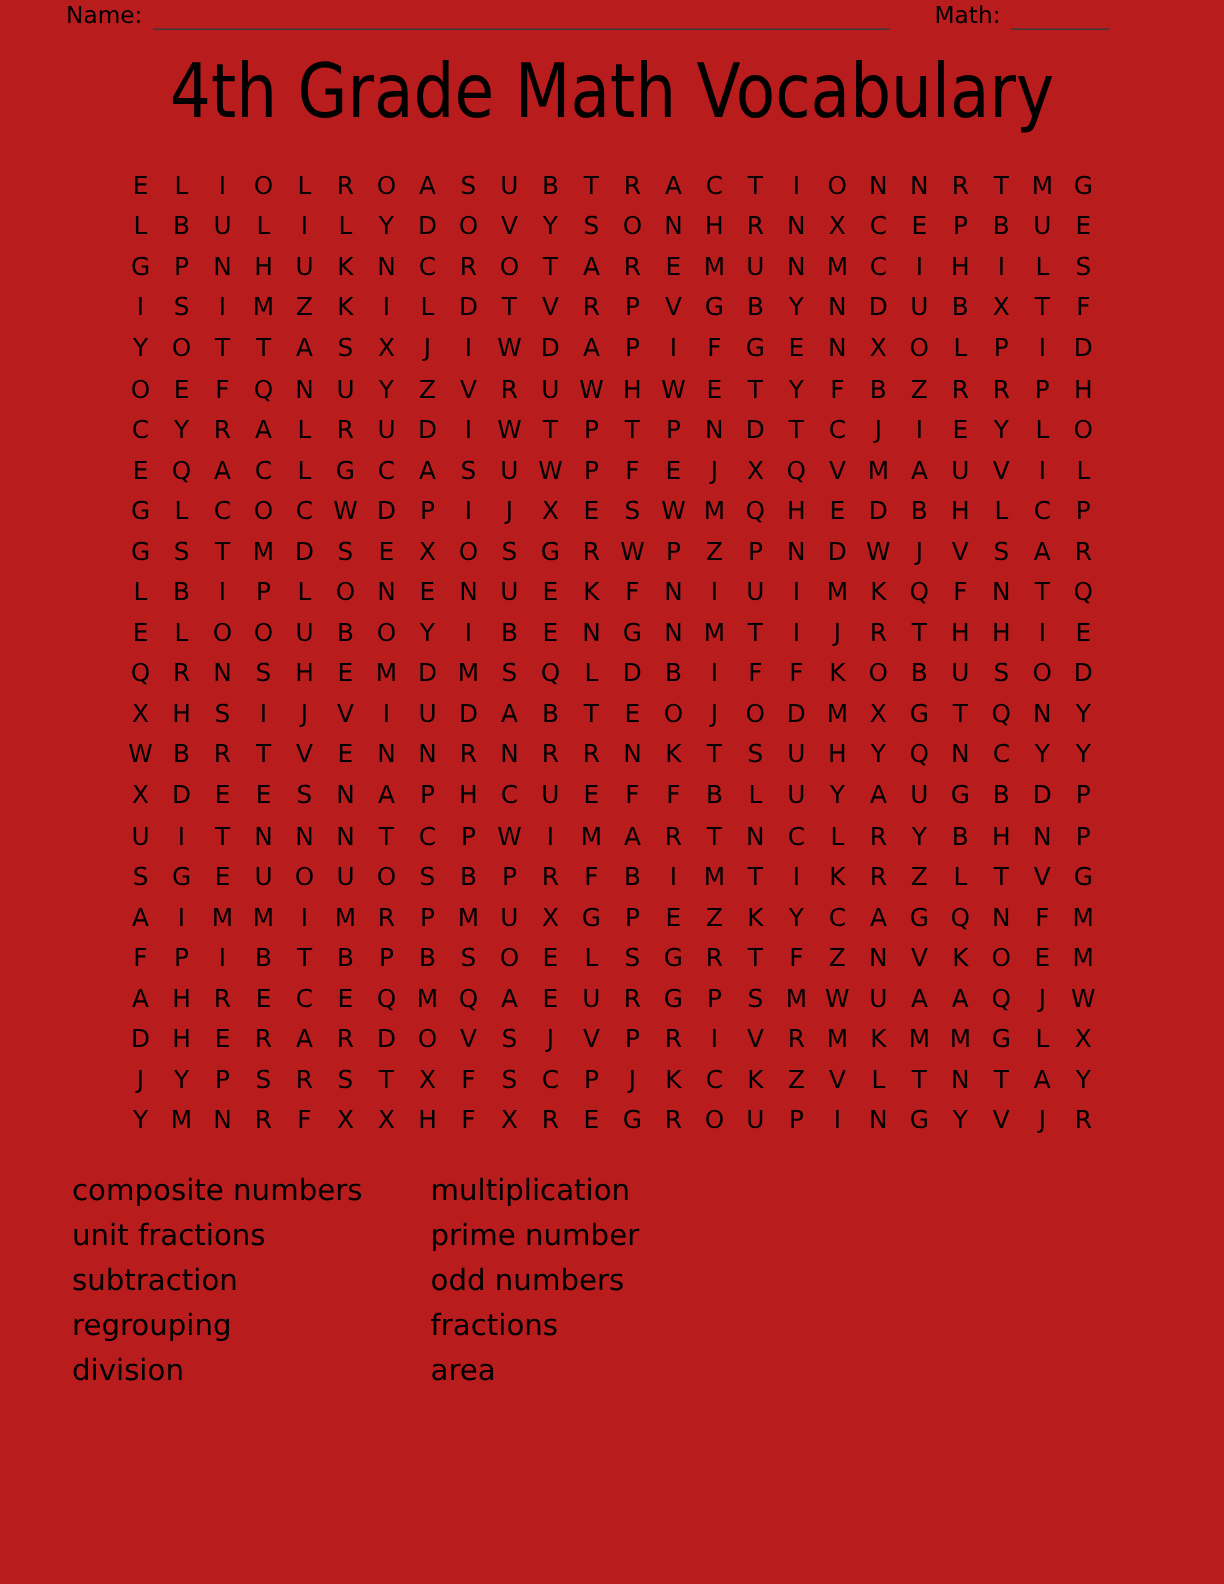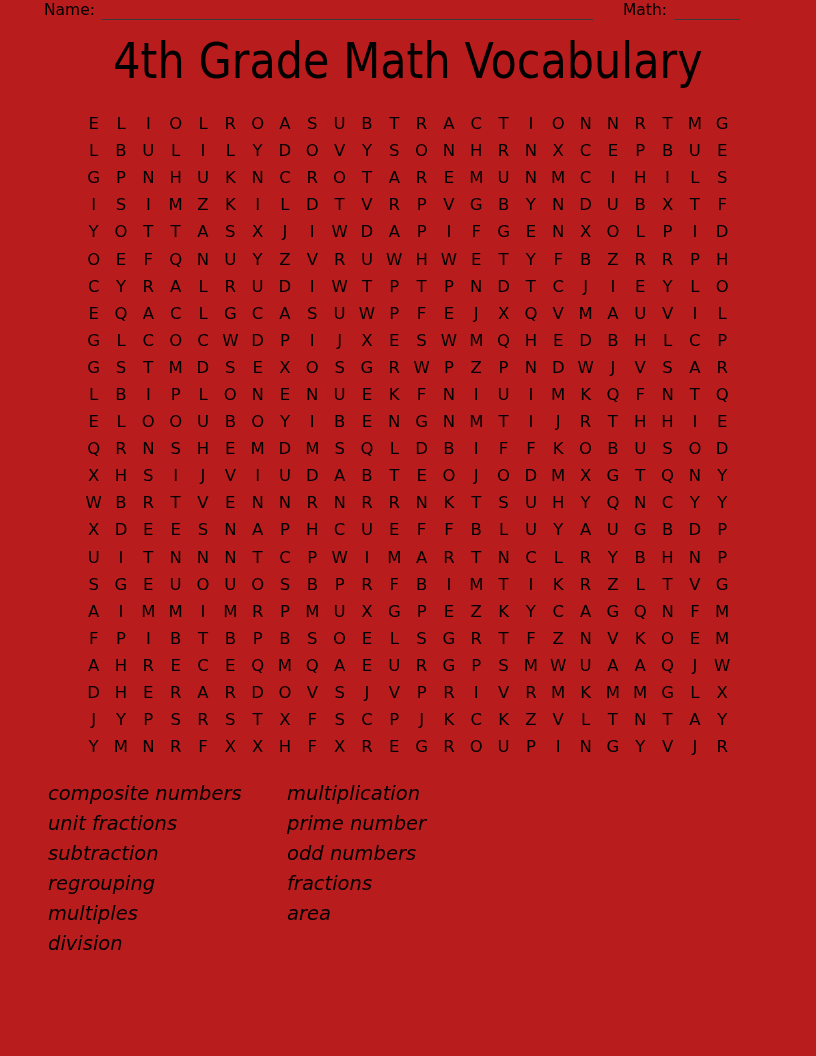--- a/index.html
+++ b/index.html
@@ -83,21 +83,20 @@
   }
   
   .words {
     position: absolute;
     top: 779px;
     left: 48px;
     display: flex;
   }
   .word-col {
     display: block;
-    font-style: italic;
   }
   .word-col-1 { width: 239px; }
   .word-col-2 { width: 238px; }
   .word-col-3 { width: auto; }
   .word {
     font-size: 19.5px;
     font-weight: 500;
     line-height: 29.9px;
     white-space: nowrap;
   }
@@ -742,21 +741,20 @@
         <span class="cell">R</span>
       </div>
     </div>
 
   <div class="words" id="words">
       <div class="word-col word-col-1">
         <div class="word">composite numbers</div>
         <div class="word">unit fractions</div>
         <div class="word">subtraction</div>
         <div class="word">regrouping</div>
-        <div class="word">multiples</div>
         <div class="word">division</div>
       </div>
       <div class="word-col word-col-3">
         <div class="word">multiplication</div>
         <div class="word">prime number</div>
         <div class="word">odd numbers</div>
         <div class="word">fractions</div>
         <div class="word">area</div>
       </div>
     </div>

